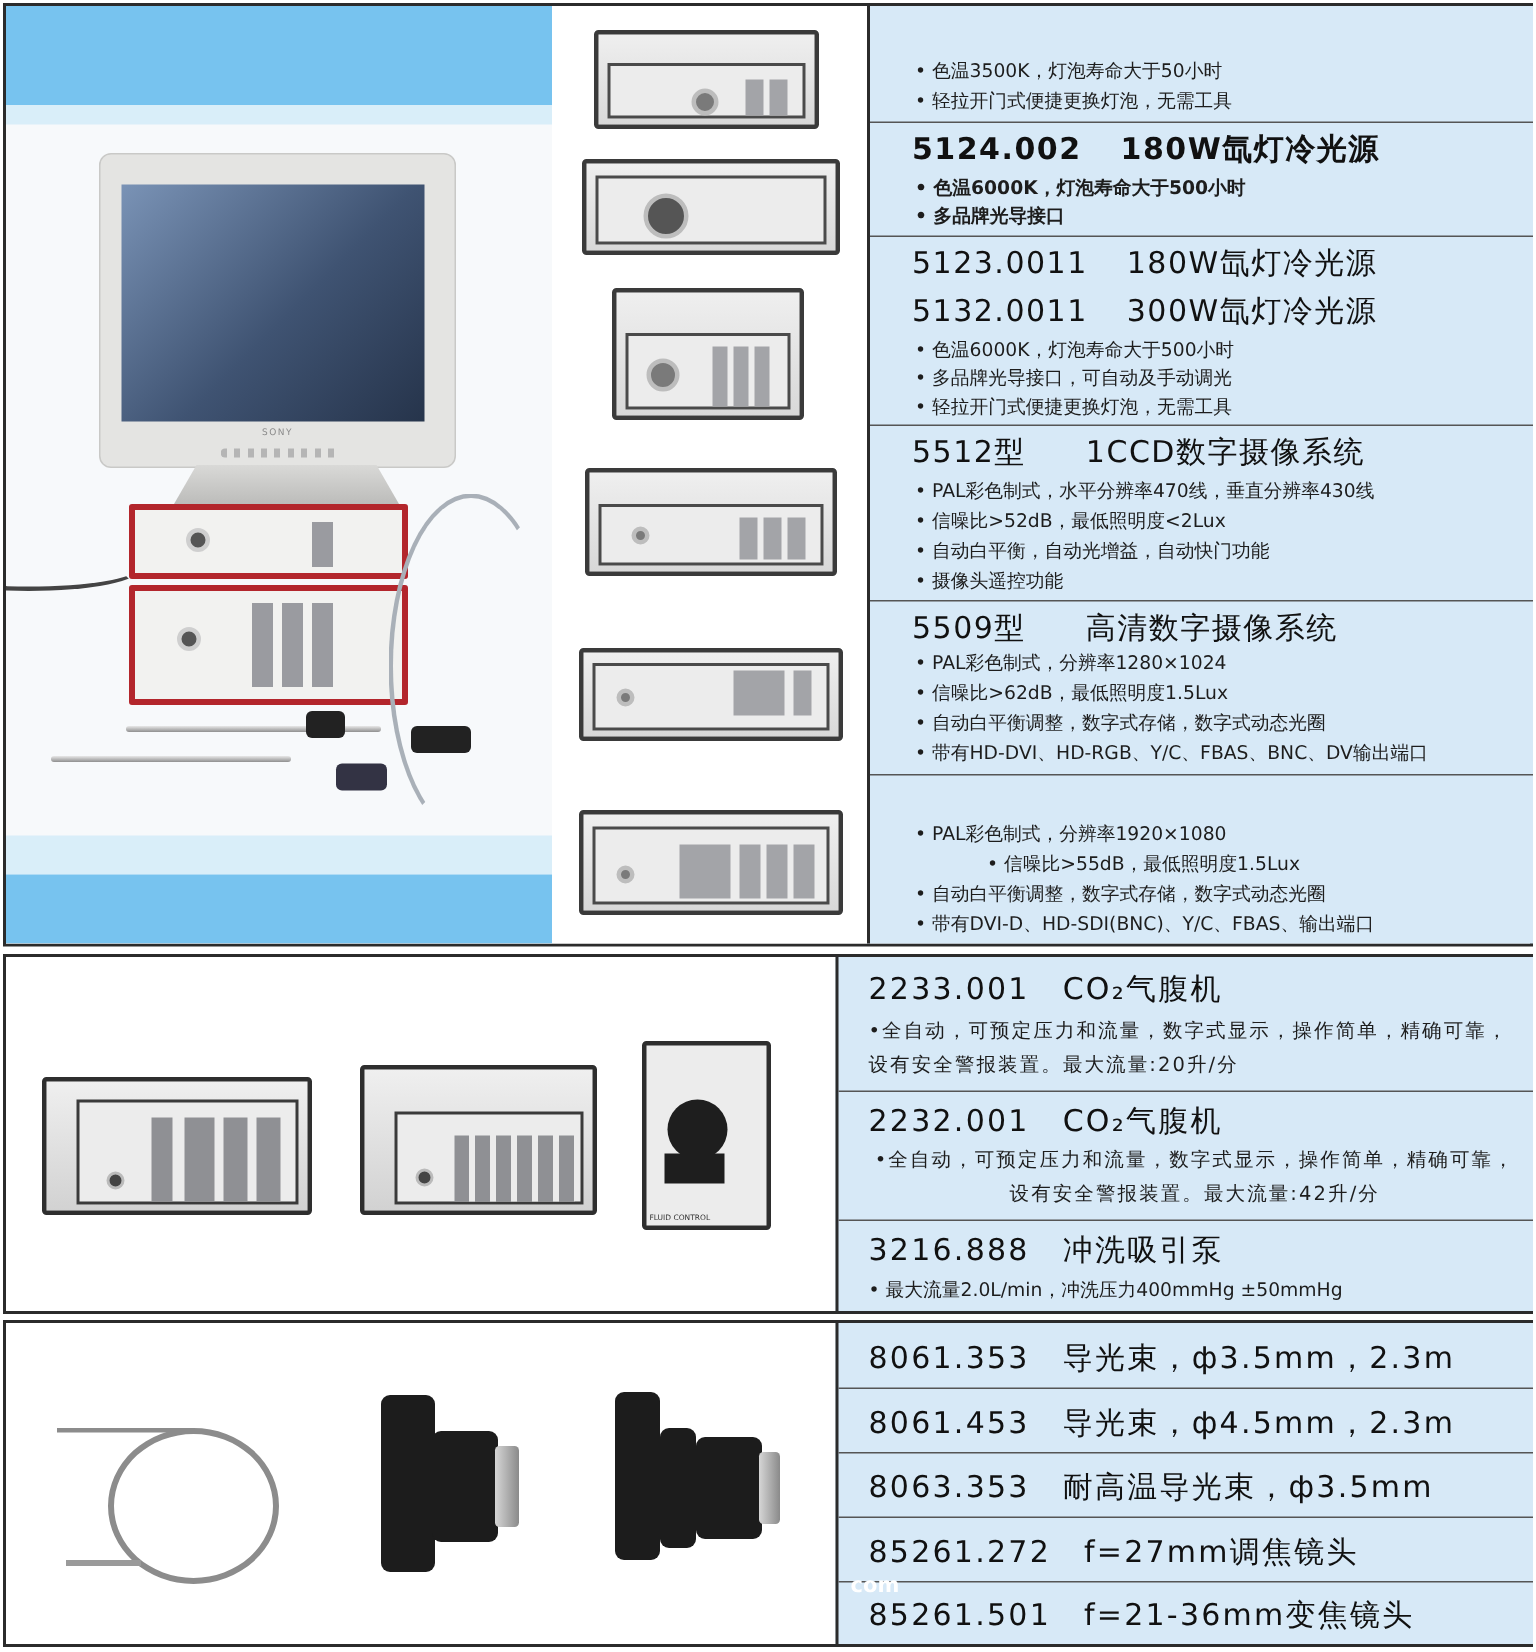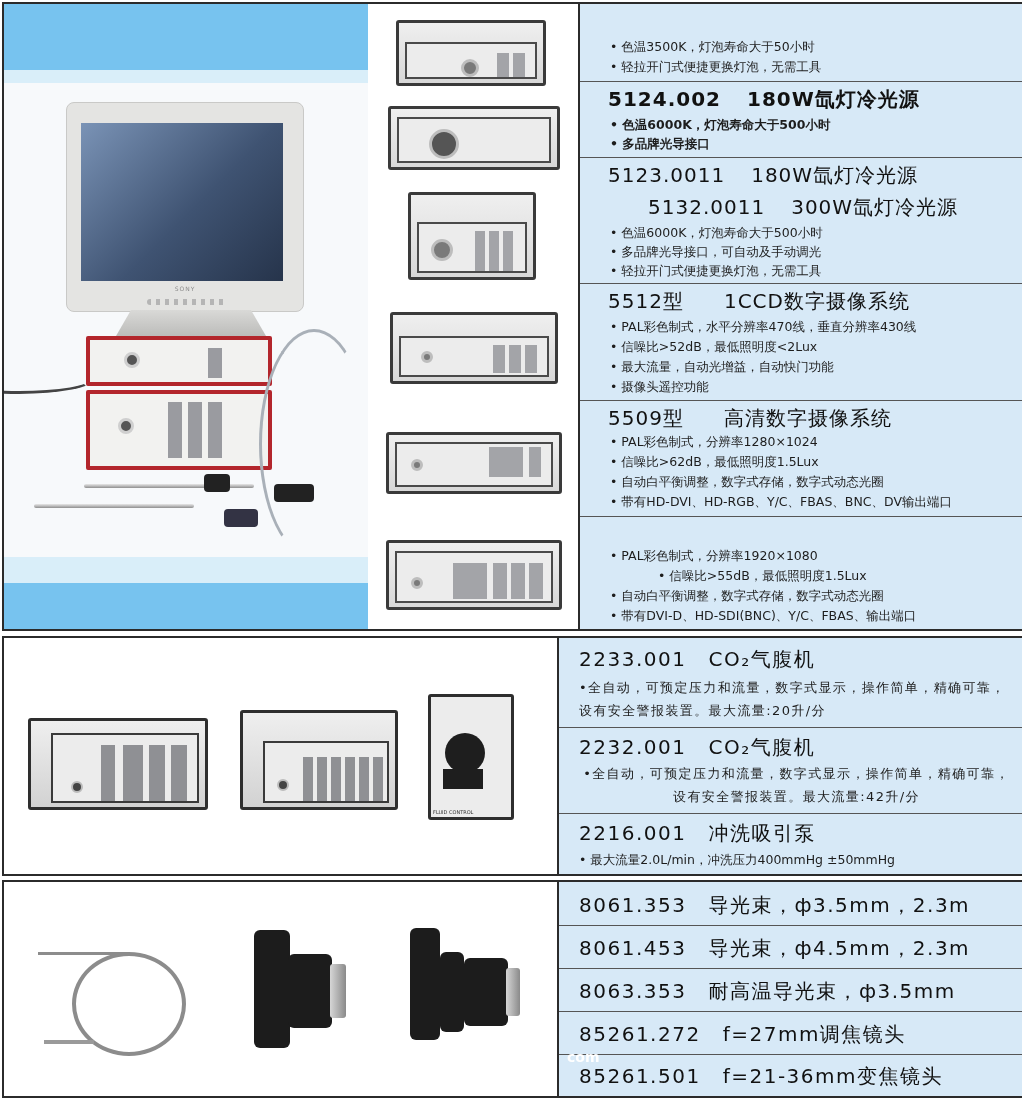--- a/index.html
+++ b/index.html
@@ -158,35 +158,35 @@
         <span class="code">5124.002</span><span class="name">180W氙灯冷光源</span>
       </div>
       <div class="bullet" style="top:35px;">• 色温6000K，灯泡寿命大于500小时</div>
       <div class="bullet" style="top:54px;">• 多品牌光导接口</div>
     </div>
 
     <div class="row" style="top:154px;height:126px;">
       <div class="title" style="top:4px;">
         <span class="code">5123.0011</span><span class="name">180W氙灯冷光源</span>
       </div>
-      <div class="title" style="top:36px;margin-left:40px;">
+      <div class="title" style="top:36px;">
         <span class="code">5132.0011</span><span class="name">300W氙灯冷光源</span>
       </div>
       <div class="bullet" style="top:67px;">• 色温6000K，灯泡寿命大于500小时</div>
       <div class="bullet" style="top:86px;">• 多品牌光导接口，可自动及手动调光</div>
       <div class="bullet" style="top:105px;">• 轻拉开门式便捷更换灯泡，无需工具</div>
     </div>
 
     <div class="row" style="top:280px;height:117px;">
       <div class="title" style="top:4px;">
         <span class="code">5512型</span><span class="name" style="margin-left:40px;">1CCD数字摄像系统</span>
       </div>
       <div class="bullet" style="top:35px;">• PAL彩色制式，水平分辨率470线，垂直分辨率430线</div>
       <div class="bullet" style="top:55px;">• 信噪比&gt;52dB，最低照明度&lt;2Lux</div>
-      <div class="bullet" style="top:75px;">• 最大流量，自动光增益，自动快门功能</div>
+      <div class="bullet" style="top:75px;">• 自动白平衡，自动光增益，自动快门功能</div>
       <div class="bullet" style="top:95px;">• 摄像头遥控功能</div>
     </div>
 
     <div class="row" style="top:397px;height:116px;">
       <div class="title" style="top:4px;">
         <span class="code">5509型</span><span class="name" style="margin-left:40px;">高清数字摄像系统</span>
       </div>
       <div class="bullet" style="top:33px;">• PAL彩色制式，分辨率1280×1024</div>
       <div class="bullet" style="top:53px;">• 信噪比&gt;62dB，最低照明度1.5Lux</div>
       <div class="bullet" style="top:73px;">• 自动白平衡调整，数字式存储，数字式动态光圈</div>
@@ -230,21 +230,21 @@
       <div class="para" style="top:38px;">•全自动，可预定压力和流量，数字式显示，操作简单，精确可靠，设有安全警报装置。最大流量:20升/分</div>
     </div>
     <div class="row" style="top:90px;height:86px;text-align:center;">
       <div class="acc" style="top:6px;">
         <span>2232.001</span><span class="name">CO₂气腹机</span>
       </div>
       <div class="para" style="top:34px;">•全自动，可预定压力和流量，数字式显示，操作简单，精确可靠，设有安全警报装置。最大流量:42升/分</div>
     </div>
     <div class="row" style="top:176px;height:60px;">
       <div class="acc" style="top:6px;">
-        <span>2216.001</span><span class="name">冲洗吸引泵</span>
+        <span>3216.888</span><span class="name">冲洗吸引泵</span>
       </div>
       <div class="bullet" style="top:38px;left:20px;">• 最大流量2.0L/min，冲洗压力400mmHg ±50mmHg</div>
     </div>
   </div>
 </div>
 
 <div id="panel-3" class="panel">
 
   <div style="position:absolute;left:68px;top:70px;width:114px;height:104px;border:4px solid #8c8c8c;border-radius:50%;"></div>
   <div style="position:absolute;left:34px;top:70px;width:90px;height:3px;background:#8c8c8c;"></div>

